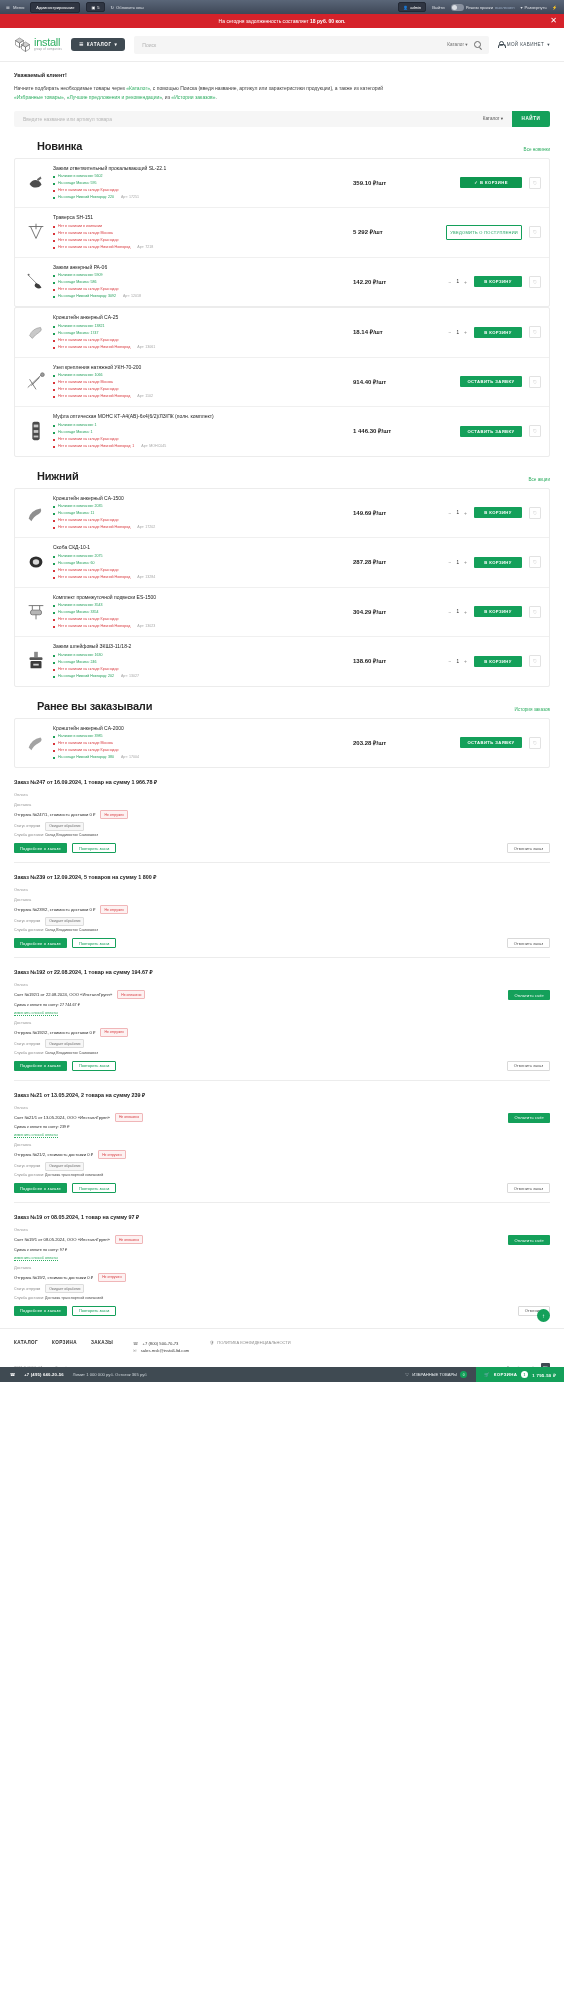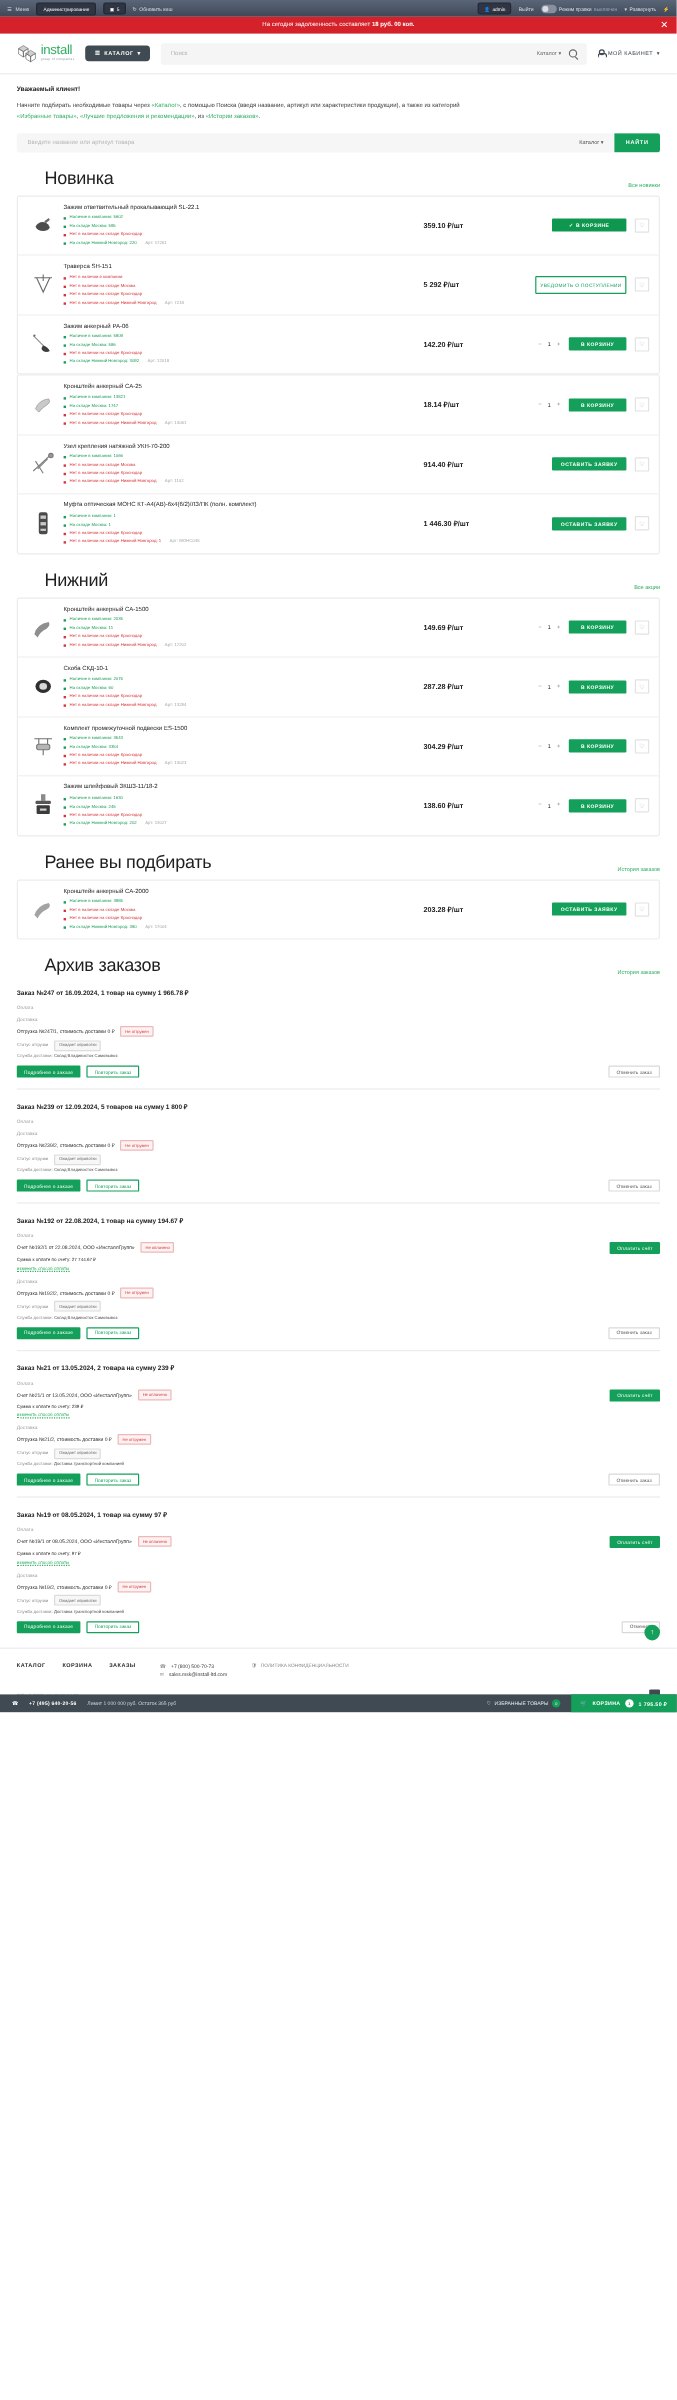--- a/index.html
+++ b/index.html
@@ -107,21 +107,21 @@
     background:#14a05a; color:#fff; height:16px; min-width:38px;
     display:flex; align-items:center; justify-content:center;
     font-size:4.6px; letter-spacing:.6px; font-weight:bold;
   }
 
   
   .sec-head {
     display:flex; align-items:flex-end; justify-content:space-between;
     margin: 13px 0 6px;
   }
-  .sec-head h2 { font-size: 15px; font-weight: 400; color:#1f1f1f; letter-spacing:-.2px;padding-left:23px;}
+  .sec-head h2 { font-size: 11px; font-weight: 700; color:#1f1f1f; letter-spacing:-.2px;padding-left:23px;}
   .sec-head a { font-size:4.6px; color:#2fae62; }
 
   .prod-list { border:1px solid #ececec; border-radius:2px; background:#fff; }
   .prod-row {
     display:flex; align-items:center; padding: 6px 8px;
     border-bottom:1px solid #f0f0f0; min-height: 38px;
   }
   .prod-row:last-child { border-bottom:none; }
   .thumb {
     width: 26px; height: 26px; flex:0 0 26px;
@@ -630,21 +630,21 @@
                 <span>−</span>
                 <span class="v">1</span>
                 <span>+</span>
               </div>
               <div class="btn-green">В КОРЗИНУ</div>
               <div class="fav">♡</div>
             </div>
           </div>
         </div>
         <div class="sec-head">
-          <h2>Ранее вы подбирать</h2>
+          <h2>Ранее вы заказывали</h2>
           <a>История заказов</a>
         </div>
         <div class="prod-list">
           <div class="prod-row">
             <div class="thumb">
               <svg width="22" height="22" viewBox="0 0 24 24">
                 <path d="M4 17 q3-9 13-11 q3 3-2 6 q-6 3-8 8z" fill="#a3a3a3"></path>
               </svg>
             </div>
             <div class="pinfo">
@@ -658,24 +658,20 @@
             </div>
             <div class="pprice">203.28 ₽/шт</div>
             <div class="pactions">
               <div class="btn-green wide">ОСТАВИТЬ ЗАЯВКУ</div>
               <div class="fav">♡</div>
             </div>
           </div>
         </div>
       </div>
 
-    <div class="sec-head">
-      <h2>Архив заказов</h2>
-      <a>История заказов</a>
-    </div>
     <div id="archive-host">
         <div class="order-block">
           <div class="order-title">Заказ №247 от 16.09.2024, 1 товар на сумму 1 966.78 ₽</div>
           <div class="sub-label">Оплата</div>
           <div class="sub-label" style="margin-top: 5px;">Доставка</div>
           <div class="line-row">
             <span class="txt">Отгрузка №247/1, стоимость доставки 0 ₽</span>
             <span class="badge red">Не отгружен</span>
           </div>
           <div class="line-row">

